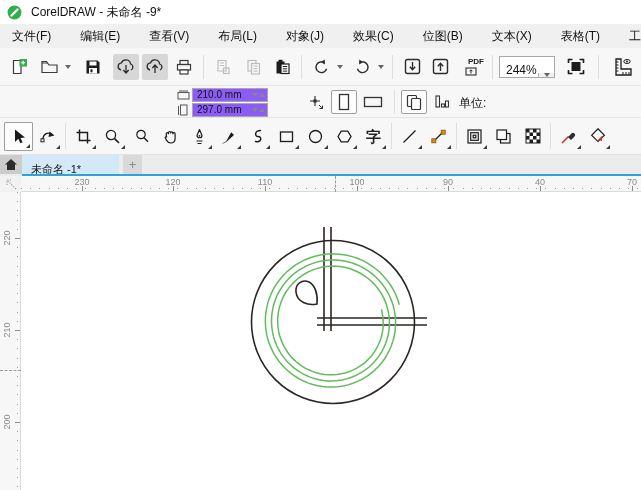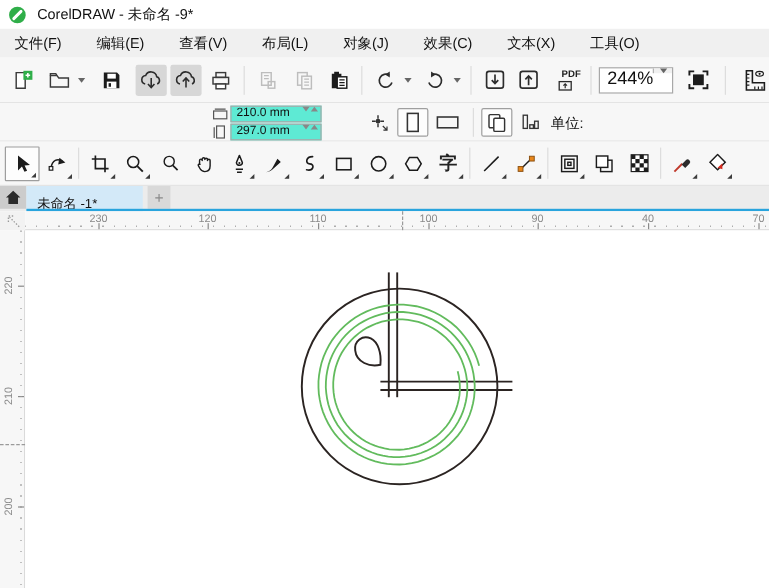--- a/index.html
+++ b/index.html
@@ -17,33 +17,33 @@
   .menu-item { font-size:12px; color:#111; padding:17px 10px; margin-right:9px; line-height:24px; white-space:nowrap; cursor:default; }
 
   
   .toolbar { position:absolute; left:0; top:48px; width:641px; height:38px; background:#f7f7f7; border-bottom:1px solid #e4e4e4; display:flex; align-items:center; padding-left:6px; }
   .tbtn { width:26px; height:26px; display:flex; align-items:center; justify-content:center; flex:0 0 auto; border-radius:2px; position:relative; }
   .tbtn.pressed { background:#d7d7d7; }
   .tbtn svg { display:block; }
   .dcaret { width:11px; height:26px; display:flex; align-items:center; justify-content:center; flex:0 0 auto; }
   .dcaret::after { content:""; border-left:3.5px solid transparent; border-right:3.5px solid transparent; border-top:4px solid #666; }
   .sep { width:1px; height:24px; background:#dddddd; margin:0 6px; flex:0 0 auto; }
-  .combo { height:22px; background:#fff; border:1px solid #a8a8a8; display:flex; align-items:flex-start; font-size:15px; color:#111; }
+  .combo { height:22px; background:#fff; border:1px solid #a8a8a8; display:flex; align-items:flex-end; font-size:12px; color:#111; }
   .combo .cval { flex:1; display:flex; align-items:center; padding-left:6px; }
   .combo .cbtn { width:16px; background:#f0f0f0; border-left:1px solid #b5b5b5; display:flex; align-items:center; justify-content:center; }
   .combo .cbtn::after { content:""; border-left:3.5px solid transparent; border-right:3.5px solid transparent; border-top:4px solid #666; }
   .pdf-label { font-size:8px; font-weight:bold; color:#222; line-height:8px; text-align:center;margin-left:10px; }
 
   
   .propbar { position:absolute; left:0; top:86px; width:641px; height:32px; background:#f7f7f7; border-bottom:1px solid #e4e4e4; }
   .combo-a4 { position:absolute; left:8px; top:5px; width:152px; }
   .size-group { position:absolute; left:176px; top:1px; }
   .size-row { display:flex; align-items:center; height:15px; }
   .size-ic { width:14px; display:flex; justify-content:center; }
-  .szfield { width:76px; height:14px; border:1px solid #a8a8a8; background:#5eead4; font-size:10px; color:#111; display:flex; padding:0 2px 0 4px; margin-left:2px; }
+  .szfield { width:76px; height:14px; border:1px solid #a8a8a8; background:#8b5cf6; font-size:10px; color:#111; display:flex; align-items:center; padding:0 2px 0 4px; margin-left:2px; }
   .szfield .v { flex:1; }
   .spin { display:flex; gap:1px; }
   .spin i { display:block; width:0; height:0; }
   .spin .dn { border-left:3px solid transparent; border-right:3px solid transparent; border-top:4px solid #888; }
   .spin .up { border-left:3px solid transparent; border-right:3px solid transparent; border-bottom:4px solid #888; }
   .pbtn { position:absolute; top:4px; width:26px; height:24px; display:flex; align-items:center; justify-content:center; border-radius:2px; }
   .pbtn.sel { border:1px solid #9e9e9e; background:#fdfdfd; }
   .psep { position:absolute; top:4px; width:1px; height:24px; background:#dddddd; }
   .units-label { position:absolute; left:459px; top:9px; font-size:12px; color:#111; }
   .combo-units { position:absolute; left:497px; top:5px; width:133px; }
@@ -95,21 +95,23 @@
     <span class="title-text">CorelDRAW - 未命名 -9*</span>
   </div>
 
   <div class="menubar">
     <span class="menu-item">文件(F)</span>
     <span class="menu-item">编辑(E)</span>
     <span class="menu-item">查看(V)</span>
     <span class="menu-item">布局(L)</span>
     <span class="menu-item">对象(J)</span>
     <span class="menu-item">效果(C)</span>
+    <span class="menu-item">位图(B)</span>
     <span class="menu-item">文本(X)</span>
+    <span class="menu-item">表格(T)</span>
     <span class="menu-item">工具(O)</span>
   </div>
 
   <div class="toolbar">
     <div class="tbtn">
       <svg width="18" height="18" viewBox="0 0 18 18">
         <path d="M3.5 2.5 H11 V15.5 H3.5 Z" fill="#fff" stroke="#3a3a3a" stroke-width="1.2"></path>
         <rect x="9.5" y="1" width="7.5" height="7.5" fill="#2fae49"></rect>
         <path d="M13.2 2.8 V6.6 M11.3 4.7 H15.1" stroke="#fff" stroke-width="1.3"></path>
       </svg>

